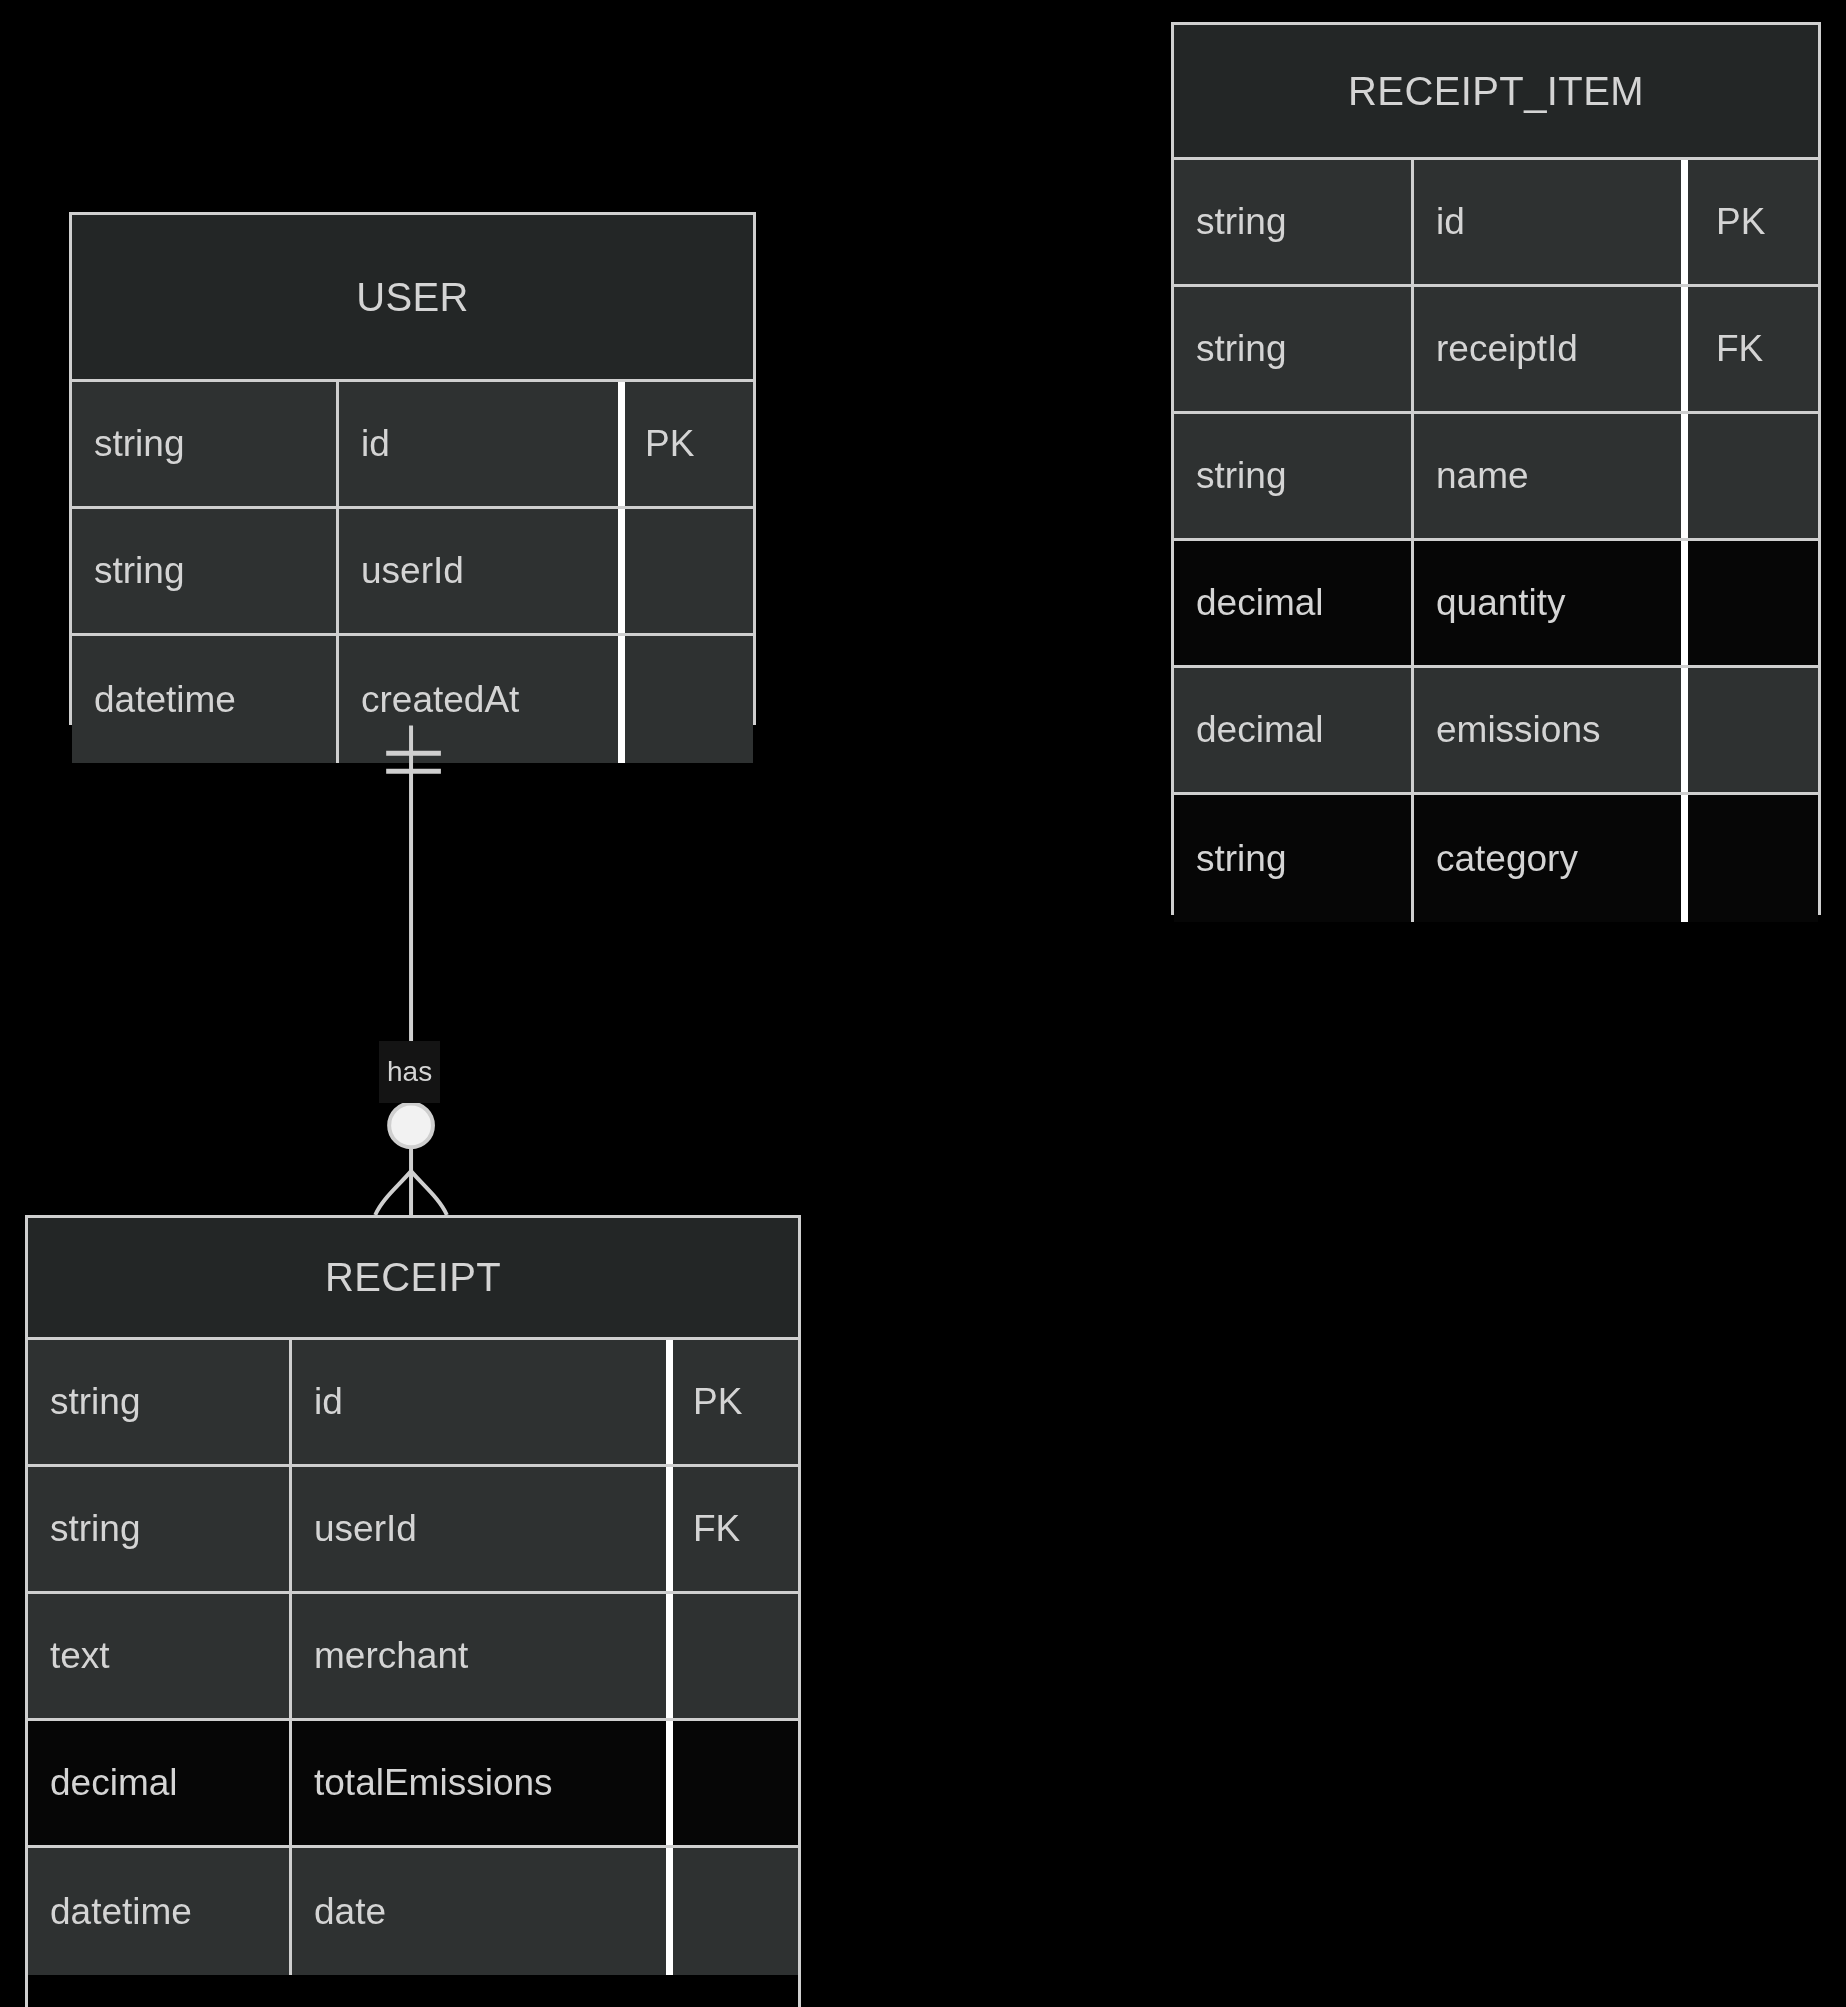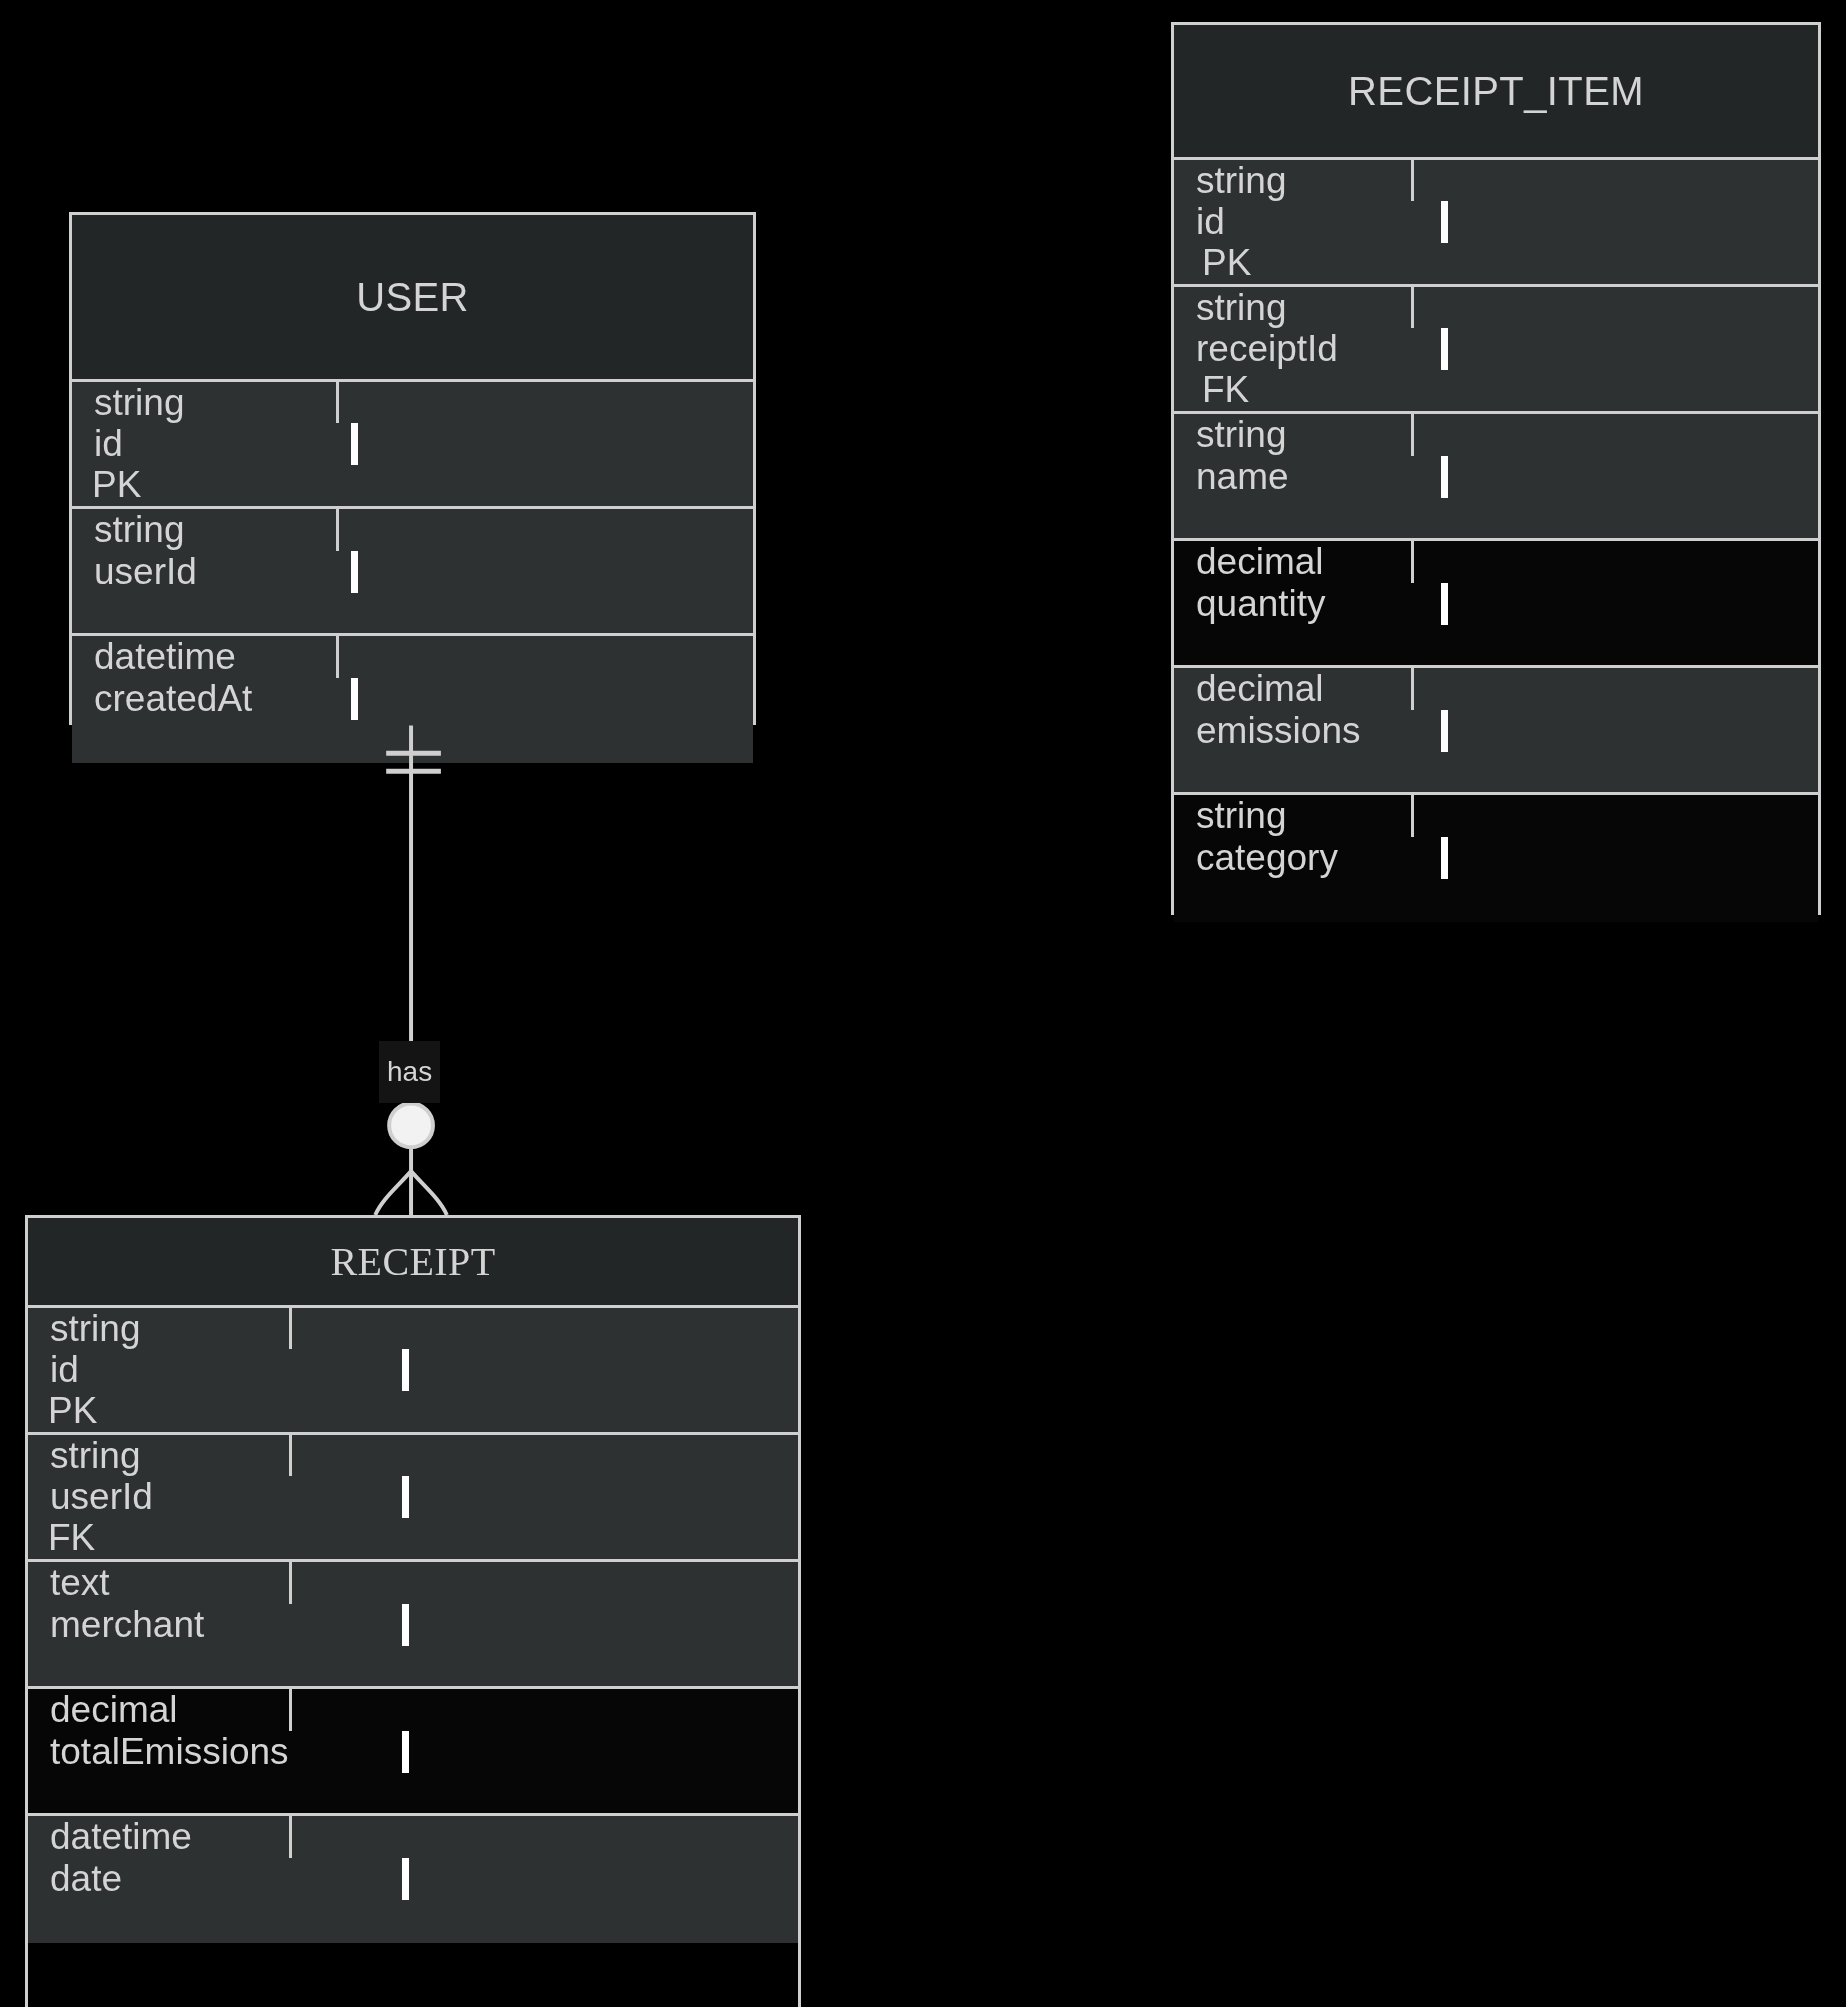--- a/index.html
+++ b/index.html
@@ -27,21 +27,20 @@
     display:flex;
     align-items:center;
     justify-content:center;
     letter-spacing:0.4px;
     border-bottom:3px solid #cfcfcf;
   }
   .attr-row{
     display:flex;
     box-sizing:border-box;
     border-bottom:3px solid #cfcfcf;
-    flex-direction:column;
   }
   .attr-row:last-child{border-bottom:none;}
   .attr-row.shade{background:#2e3131;}
   .attr-row.dark{background:#060606;}
   .cell{
     box-sizing:border-box;
     display:flex;
     align-items:center;
     color:#d4d4d4;
     font-size:37px;
@@ -70,21 +69,21 @@
   #ent-receipt-item .c-name{width:273px;}
   #ent-receipt-item .c-key{width:252px;justify-content:flex-start;padding-left:28px;}
 
   
   #ent-receipt-item .c-type{width:240px;}
   #ent-receipt-item .c-name{width:274px;}
   #ent-receipt-item .c-key{width:130px;}
 
   
   #ent-receipt{left:25px;top:1215px;width:776px;height:896px;}
-  #ent-receipt .entity-title{height:90px;font-family:Liberation Serif, serif;}
+  #ent-receipt .entity-title{height:122px;}
   #ent-receipt .attr-row{height:127px;}
   #ent-receipt .c-type{width:264px;}
   #ent-receipt .c-name{width:381px;}
   #ent-receipt .c-key{width:125px;}
 
   
   #rel-layer{position:absolute;left:0;top:0;width:1847px;height:2008px;pointer-events:none;}
   #rel-label{
     position:absolute;
     left:379px;top:1041px;

